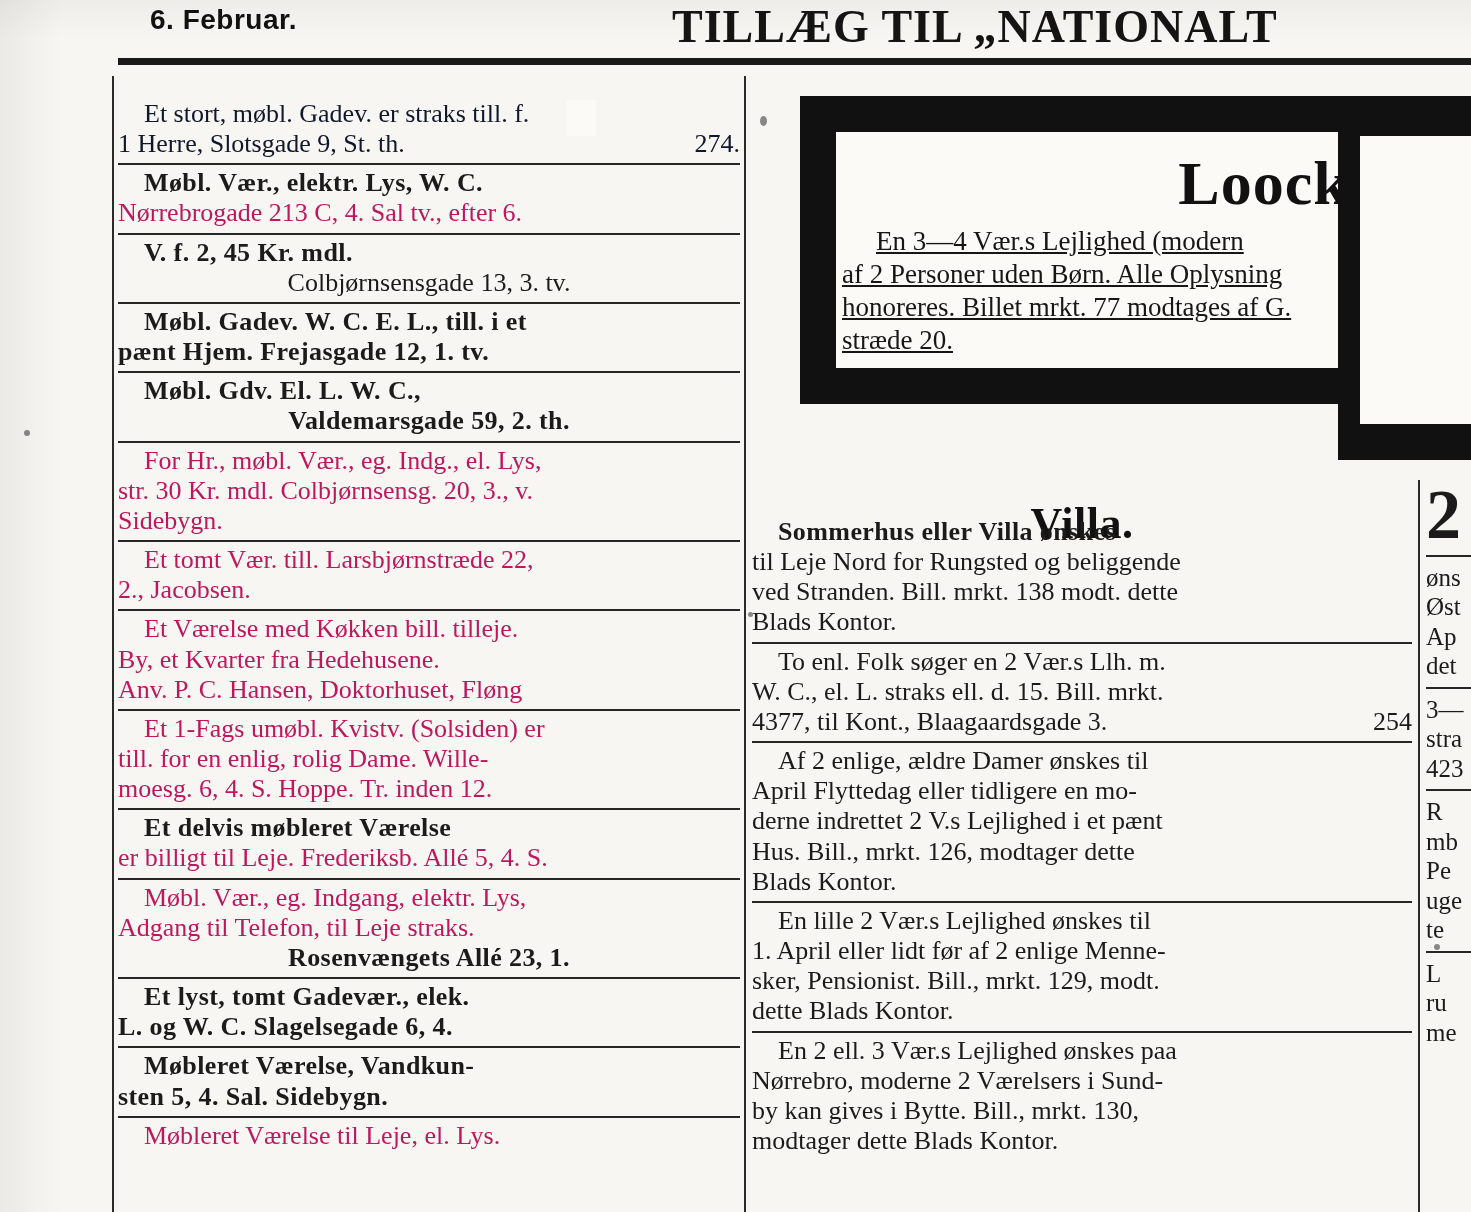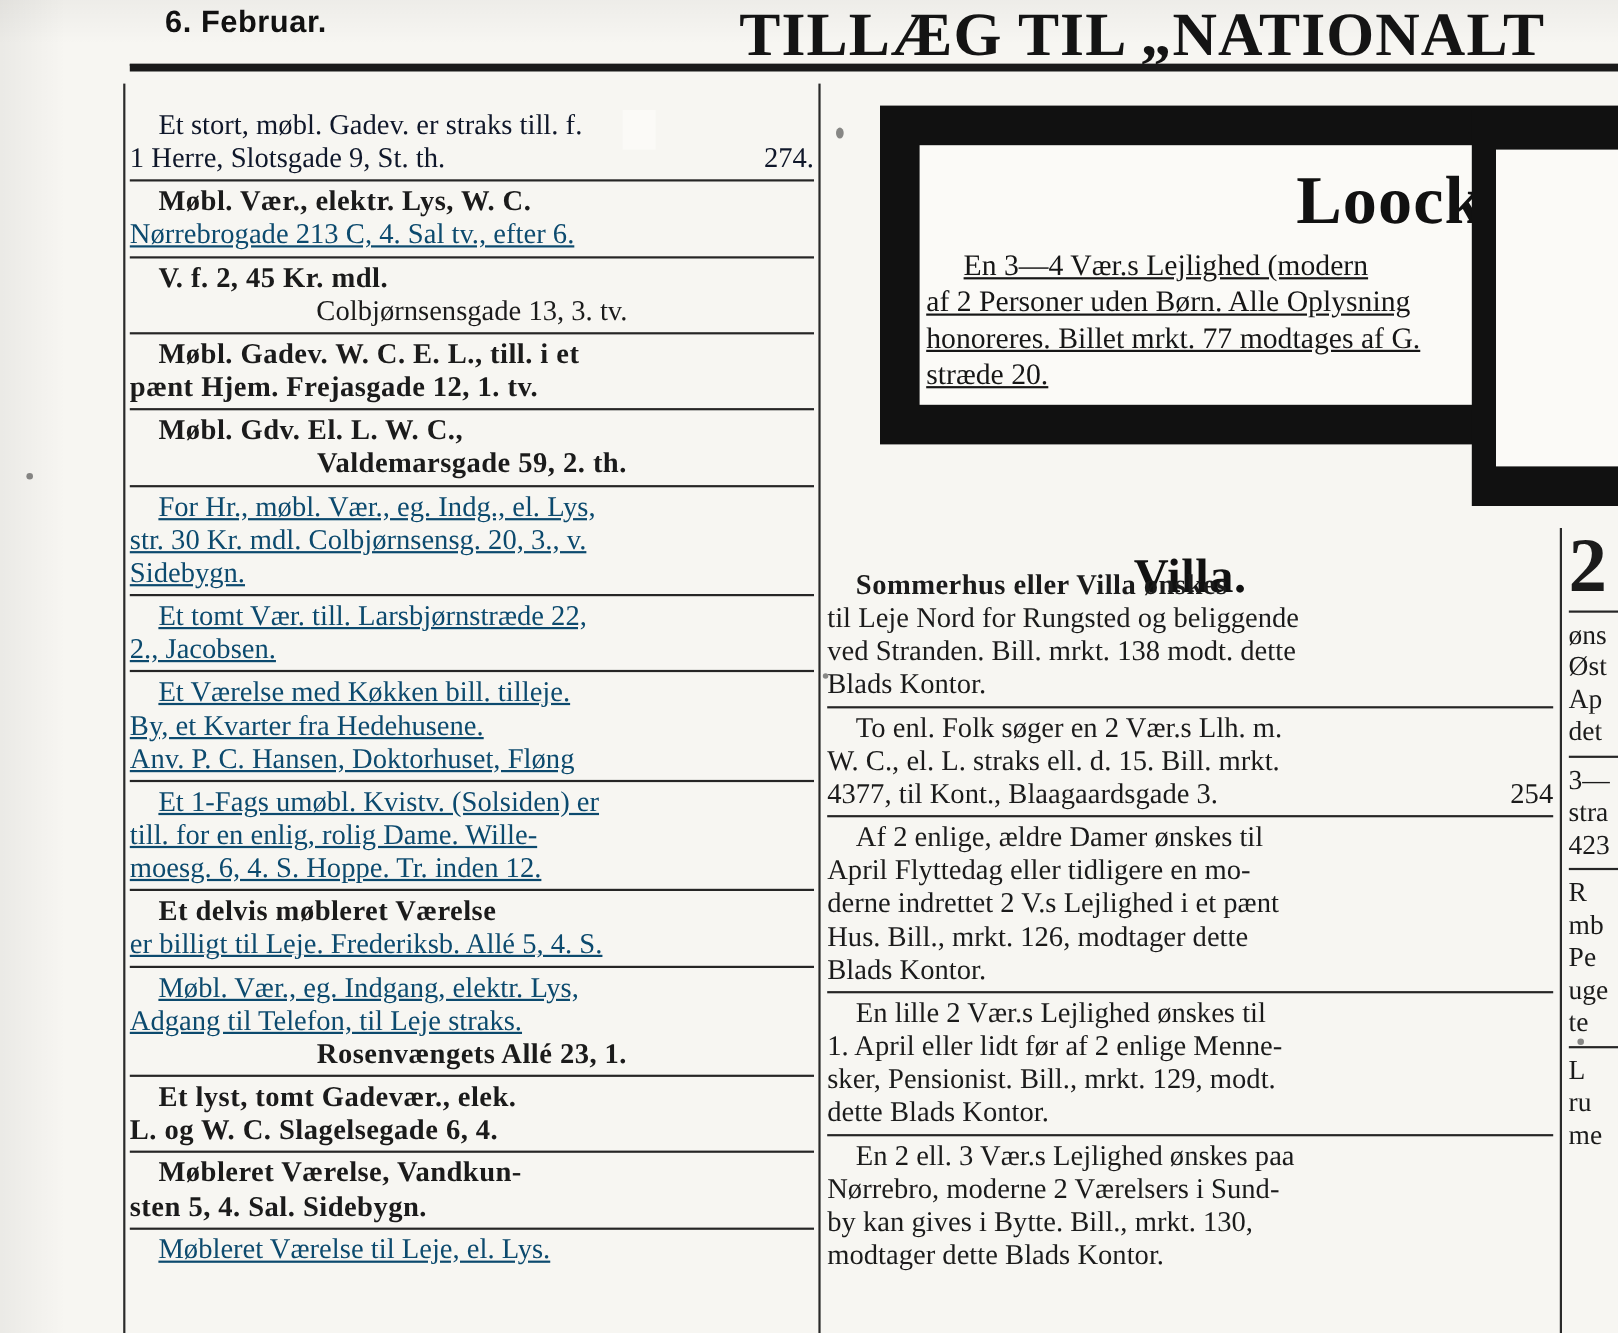--- a/index.html
+++ b/index.html
@@ -48,21 +48,21 @@
     font-size: 28px;
     letter-spacing: 0.5px;
     color: #111;
   }
   .masthead-title {
     position: absolute;
     left: 672px;
     top: 0px;
     font-family: "Liberation Serif", serif;
     font-weight: bold;
-    font-size: 56px;
+    font-size: 46px;
     letter-spacing: 1px;
     white-space: nowrap;
     color: #141414;
   }
   .masthead-rule {
     position: absolute;
     left: 118px;
     top: 58px;
     width: 1353px;
     height: 5px;
@@ -97,21 +97,21 @@
     color: #1b1b1b;
   }
   .ad:last-child { border-bottom: none; }
   .ad p { margin: 0; }
   .ad .ind { text-indent: 26px; }
   .ad .b {
     font-weight: bold;
     letter-spacing: 0.4px;
   }
   .ad .center { text-align: center; }
-  .faded { color: #0c4a6e; text-decoration: underline; }
+  .faded { color: #be185d; }
   .fadedmore { color: #0f172a; }
   .num { float: right; }
 
   
   .boxad {
     position: absolute;
     left: 764px;
     top: 96px;
     width: 707px;
     height: 308px;

